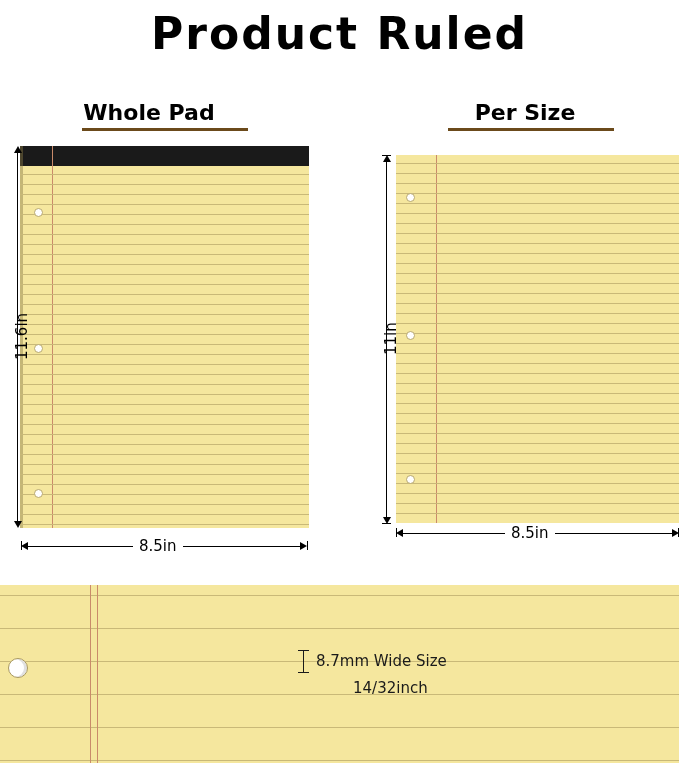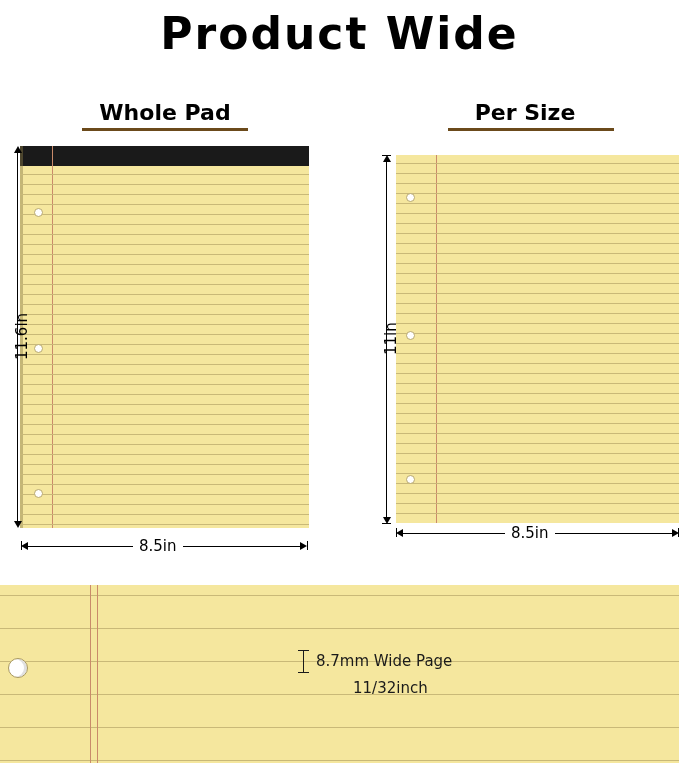--- a/index.html
+++ b/index.html
@@ -212,23 +212,23 @@
   .cu-bracket-cap {
     position: absolute;
     width: 11px;
     height: 1px;
     background: #1a1a1a;
   }
 </style>
 </head>
 <body>
 
-<div id="main-title">Product Wide</div>
-
-<div class="section-heading" style="left:60px; top:100px; width:210px;">Whole Pad</div>
+<div id="main-title">Product Ruled</div>
+
+<div class="section-heading" style="left:44px; top:100px; width:210px;">Whole Pad</div>
 <div class="heading-rule" style="left:82px; top:128px; width:166px;"></div>
 
 <div class="section-heading" style="left:425px; top:100px; width:200px;">Per Size</div>
 <div class="heading-rule" style="left:448px; top:128px; width:166px;"></div>
 
 <div class="pad" id="whole-pad" style="left:20px; top:146px; width:289px; height:382px;">
   <div class="pad-header"></div>
   <div class="pad-edge-left"></div>
   <div class="margin-line" style="left:32px;"></div>
 
@@ -354,14 +354,14 @@
   <div class="cu-line" style="top:175px"></div>
   <div class="cu-margin" style="left:90px;"></div>
   <div class="cu-margin" style="left:97px;"></div>
 </div>
 <div id="closeup-hole"></div>
 
 <div id="cu-bracket"></div>
 <div class="cu-bracket-cap" style="left:298px; top:650px;"></div>
 <div class="cu-bracket-cap" style="left:298px; top:672px;"></div>
 
-<div class="cu-label" style="left:316px; top:652px;">8.7mm  Wide  Page</div>
-<div class="cu-label" style="left:353px; top:679px;">11/32inch</div>
+<div class="cu-label" style="left:316px; top:652px;">8.7mm  Wide  Size</div>
+<div class="cu-label" style="left:353px; top:679px;">14/32inch</div>
 
 </body></html>

